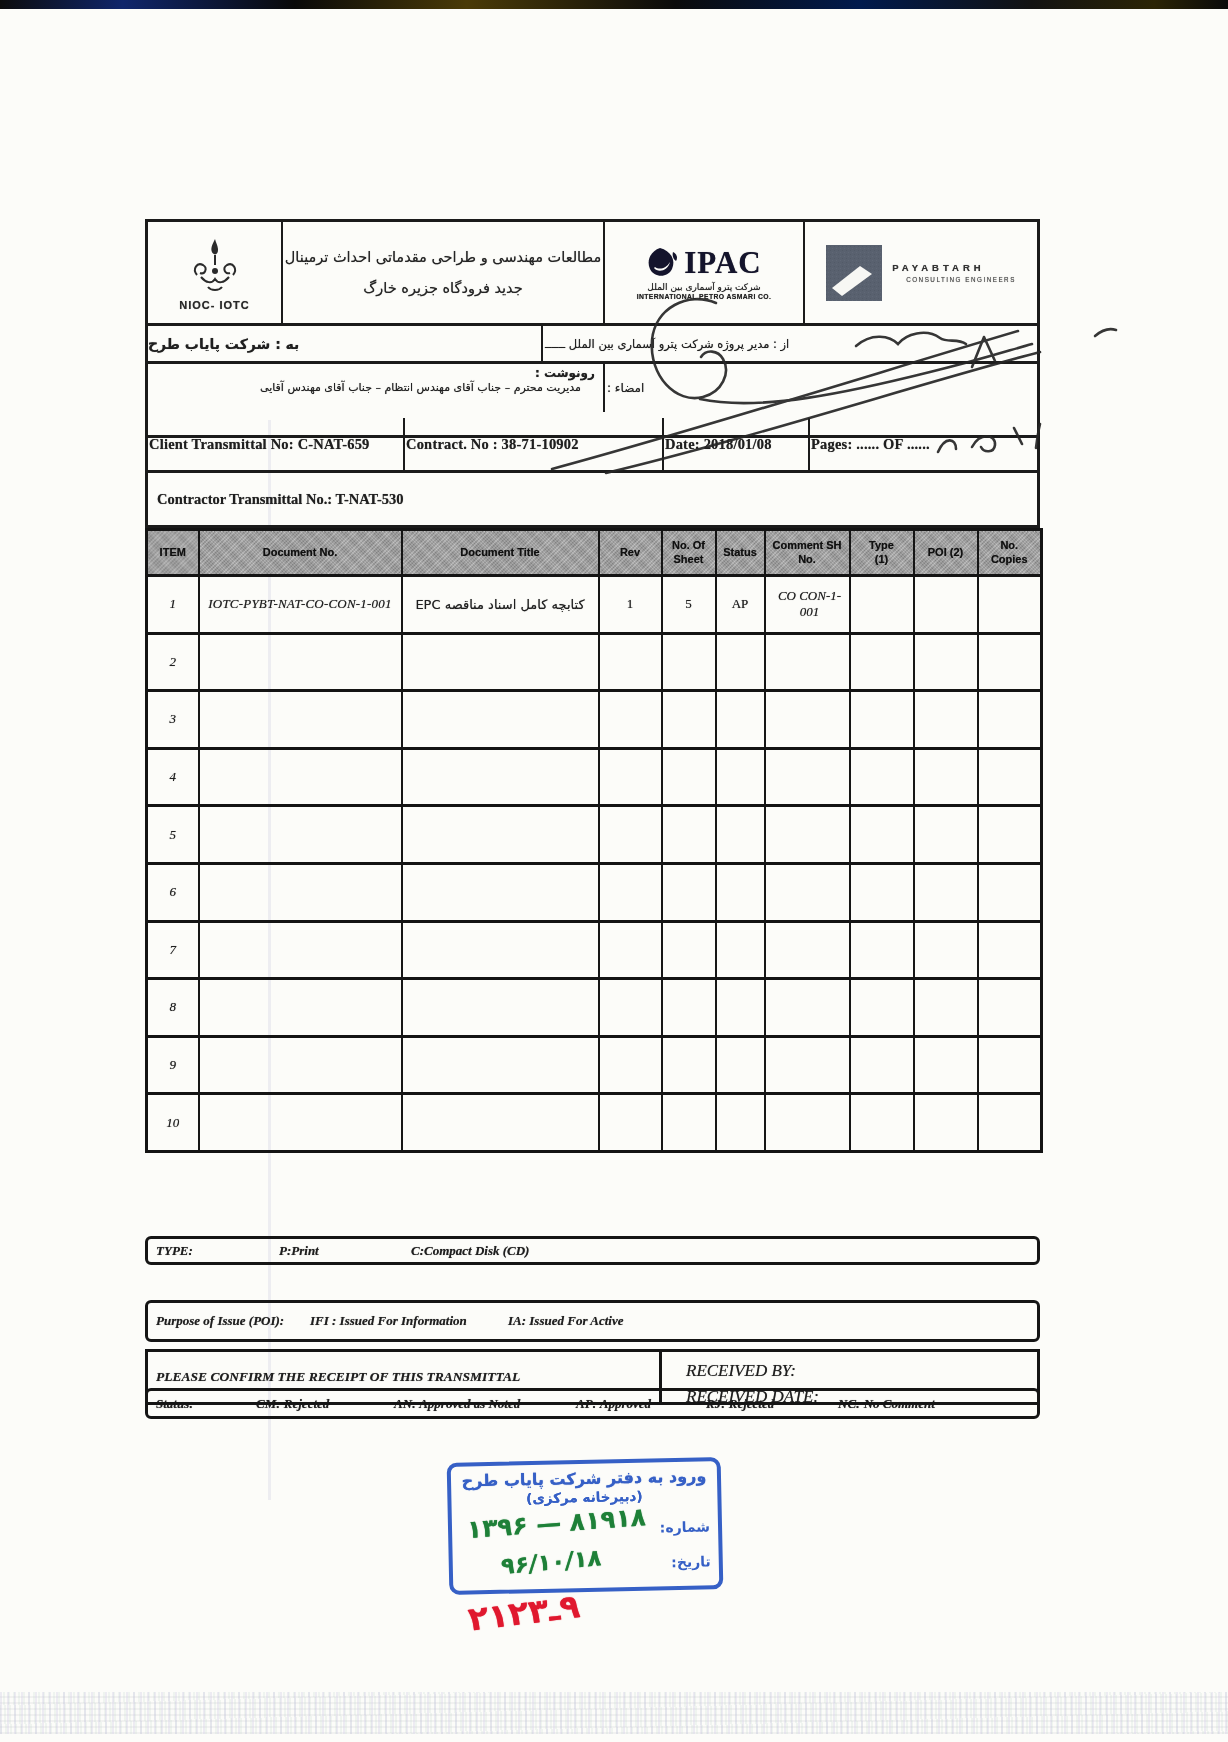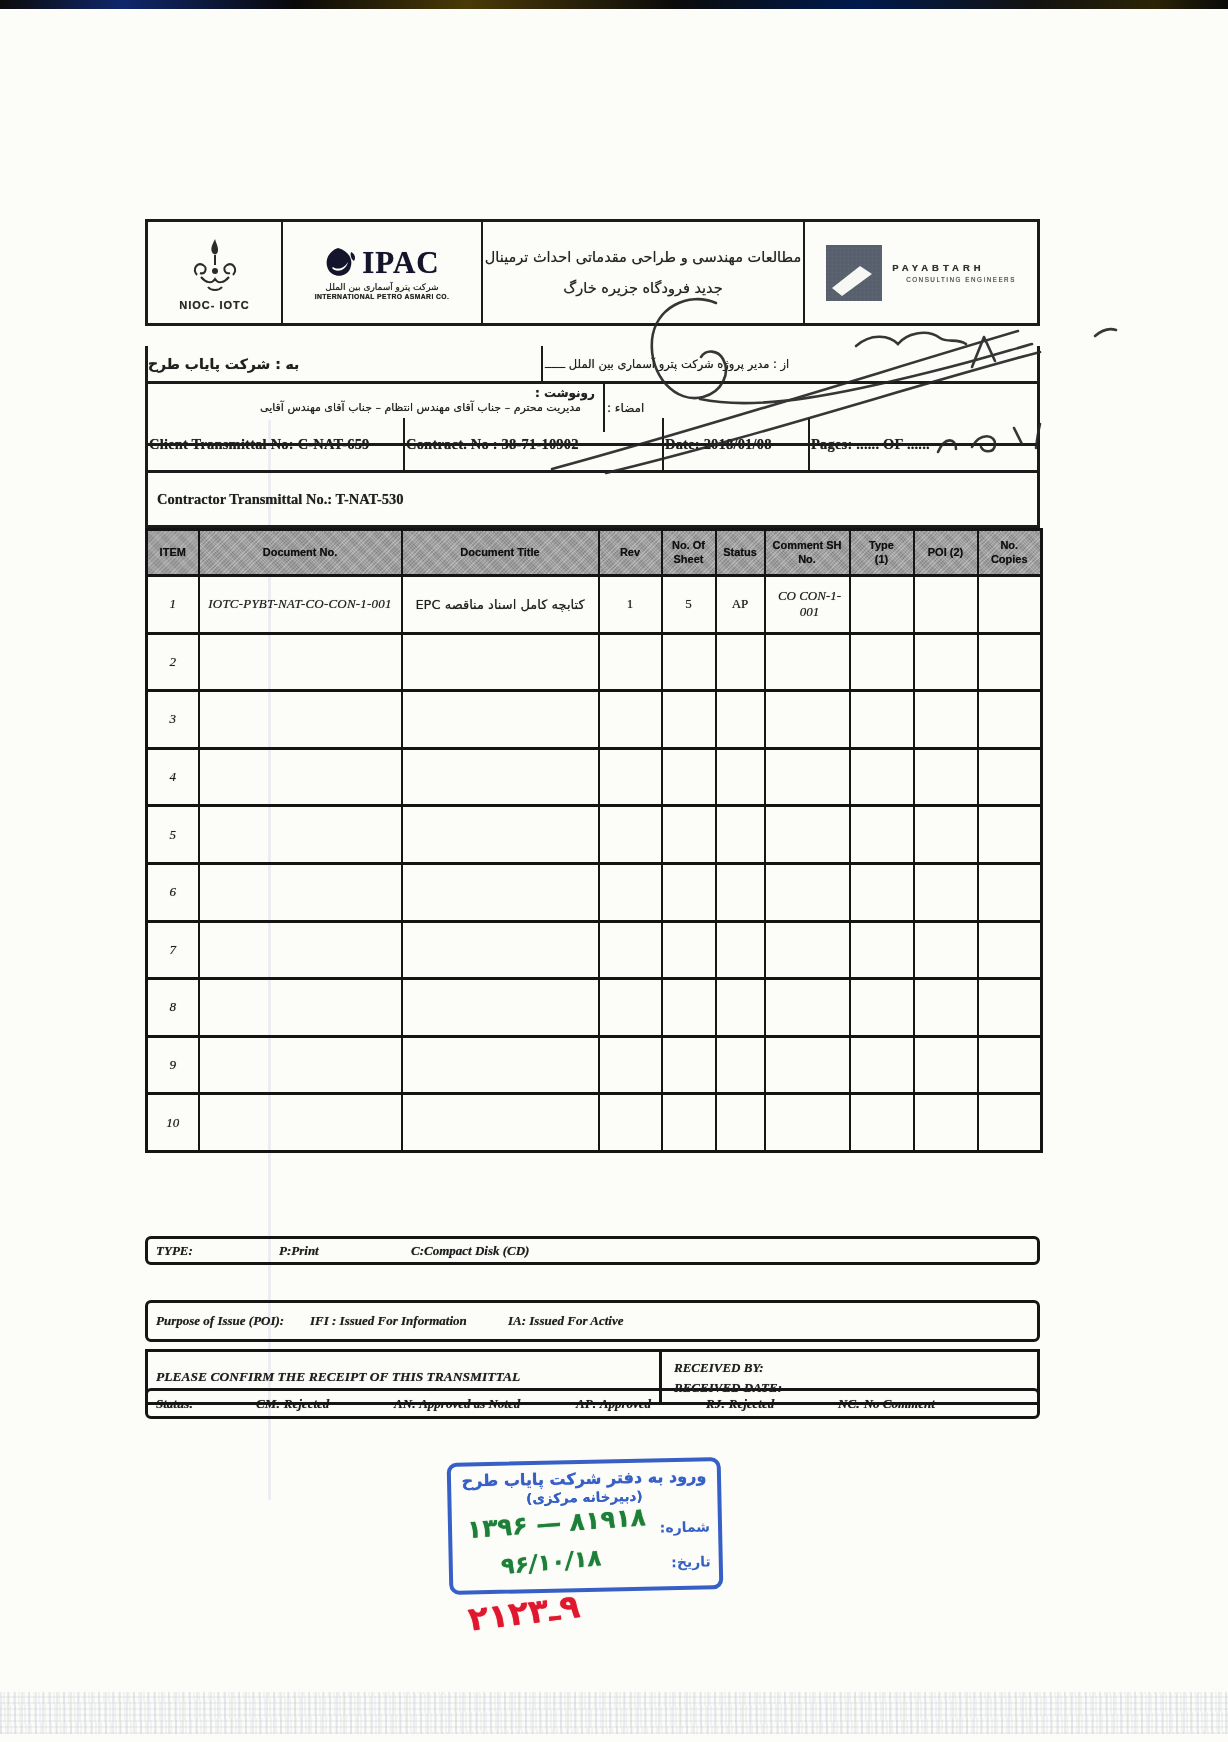--- a/index.html
+++ b/index.html
@@ -35,21 +35,21 @@
   .ipac-fa{font-size:9px;color:#222;margin-top:2px;}
   .ipac-en{font-family:"Liberation Sans",sans-serif;font-size:6.8px;font-weight:bold;letter-spacing:.4px;color:#222;margin-top:1px;}
   .proj-title{font-size:14.5px;line-height:2.1;text-align:center;color:#242424;}
   .payab-square{width:56px;height:56px;background:#5a6170;position:relative;flex:0 0 auto;}
   .payab-square svg{position:absolute;left:0;top:0;}
   .payab-text{display:flex;flex-direction:column;align-items:flex-start;}
   .payab-name{font-family:"Liberation Sans",sans-serif;font-size:9.5px;font-weight:bold;letter-spacing:4px;color:#333;}
   .payab-sub{font-family:"Liberation Sans",sans-serif;font-size:6.3px;letter-spacing:1.5px;color:#555;margin-top:3px;margin-left:14px;}
 
   
-  .sec-addr{top:346px;height:100px;border-top:none;}
+  .sec-addr{top:326px;height:112px;border-top:none;}
   .addr-rowA{position:relative;height:38px;border-bottom:3px solid #1b1b1b;}
   .addr-rowB{position:relative;height:48px;}
   .rowA-left{position:absolute;left:0;top:0;bottom:0;width:395px;border-right:2px solid #1b1b1b;
              display:flex;align-items:center;justify-content:flex-end;padding-right:10px;font-size:14px;font-weight:bold;}
   .rowA-right{position:absolute;left:397px;top:0;bottom:0;right:0;
              display:flex;align-items:center;justify-content:flex-end;padding-right:6px;font-size:11.5px;}
   .rowB-left{position:absolute;left:0;top:0;bottom:0;width:457px;border-right:2px solid #1b1b1b;padding:2px 8px 0 4px;}
   .cc-label{text-align:right;font-size:12px;font-weight:bold;}
   .cc-names{text-align:right;font-size:11px;padding-right:14px;margin-top:1px;}
   .rowB-right{position:absolute;left:459px;top:0;bottom:0;right:0;display:flex;align-items:center;justify-content:flex-end;padding-right:22px;font-size:12px;}
@@ -85,21 +85,21 @@
   .legend-row{position:relative;}
   .legend-row span{position:absolute;top:50%;transform:translateY(-50%);white-space:nowrap;}
   .sec-type{top:1236px;height:29px;}
   .sec-poi{top:1271px;height:42px;}
   .sec-status{top:1317px;height:31px;}
 
   
   .sec-confirm{top:1349px;height:56px;border:3px solid #151515;position:absolute;display:flex;}
   .confirm-left{width:514px;border-right:3px solid #151515;display:flex;align-items:center;padding-left:8px;
        font-style:italic;font-weight:bold;font-size:13.5px;}
-  .confirm-right{flex:1;padding:6px 12px;font-style:italic;font-weight:bold;font-size:13px;line-height:1.55;}
+  .confirm-right{flex:1;padding:6px 24px;font-style:italic;font-weight:normal;font-size:17px;line-height:1.55;}
 
   
   .signature-svg{position:absolute;left:0;top:0;pointer-events:none;}
 
   
   .stamp{position:absolute;left:448px;top:1460px;width:274px;height:132px;border:4px solid #3660c6;border-radius:10px;
      transform:rotate(-1.2deg);color:#3660c6;font-family:"DejaVu Sans",sans-serif;}
   .stamp-l1{font-size:16px;font-weight:bold;text-align:center;margin-top:5px;text-shadow:0 0 .8px #3660c6;}
   .stamp-l2{font-size:13.5px;font-weight:bold;text-align:center;margin-top:1px;text-shadow:0 0 .6px #3660c6;}
   .stamp-lab{position:absolute;right:8px;font-size:14px;font-weight:bold;}
@@ -127,37 +127,37 @@
           <path d="M31 20 L31 30"></path>
           <path d="M13 40 C8 34 13 27 19 30 C24 33 21 40 16 38"></path>
           <path d="M49 40 C54 34 49 27 43 30 C38 33 41 40 46 38"></path>
           <path d="M17 42 C22 48 28 49 31 44 C34 49 40 48 45 42"></path>
           <path d="M24 52 C27 56 35 56 38 52"></path>
           <circle cx="31" cy="36" r="3" fill="#2b2b2b" stroke="none"></circle>
         </g>
       </svg>
       <div class="nioc-label">NIOC- IOTC</div>
     </div>
+    <div class="hc hc-title">
+      <div class="proj-title fa" dir="rtl">
+        <div>مطالعات مهندسی و طراحی مقدماتی احداث ترمینال</div>
+        <div>جدید فرودگاه جزیره خارگ</div>
+      </div>
+    </div>
     <div class="hc hc-ipac">
       <div class="ipac-top">
         <svg width="34" height="34" viewBox="0 0 34 34">
           <path d="M14 2 C25 5 30 14 26 23 C22 32 8 32 4 23 C0 14 5 5 14 2 Z" fill="#14142c"></path>
           <path d="M9 21 C13 24 20 23 24 16 C22 25 12 27 8 22 Z" fill="#fcfcf9"></path>
           <path d="M27 6 C31 8 32 12 30 15 C27 13 26 9 27 6 Z" fill="#14142c"></path>
         </svg>
         <span class="ipac-acronym">IPAC</span>
       </div>
       <div class="ipac-fa fa" dir="rtl">شرکت پترو آسماری بین الملل</div>
       <div class="ipac-en">INTERNATIONAL PETRO ASMARI CO.</div>
-    </div>
-    <div class="hc hc-title">
-      <div class="proj-title fa" dir="rtl">
-        <div>مطالعات مهندسی و طراحی مقدماتی احداث ترمینال</div>
-        <div>جدید فرودگاه جزیره خارگ</div>
-      </div>
     </div>
     <div class="hc hc-payab">
       <div class="payab-square">
         <svg width="56" height="56" viewBox="0 0 56 56">
           <rect width="56" height="56" fill="#59616f"></rect>
           <rect width="56" height="56" fill="url(#n)" opacity=".25"></rect>
           <defs>
               <pattern id="n" width="4" height="4" patternUnits="userSpaceOnUse">
             <rect width="1" height="1" x="0" y="1" fill="#3c4350"></rect>
                 <rect width="1" height="1" x="2" y="3" fill="#747d8c"></rect>

